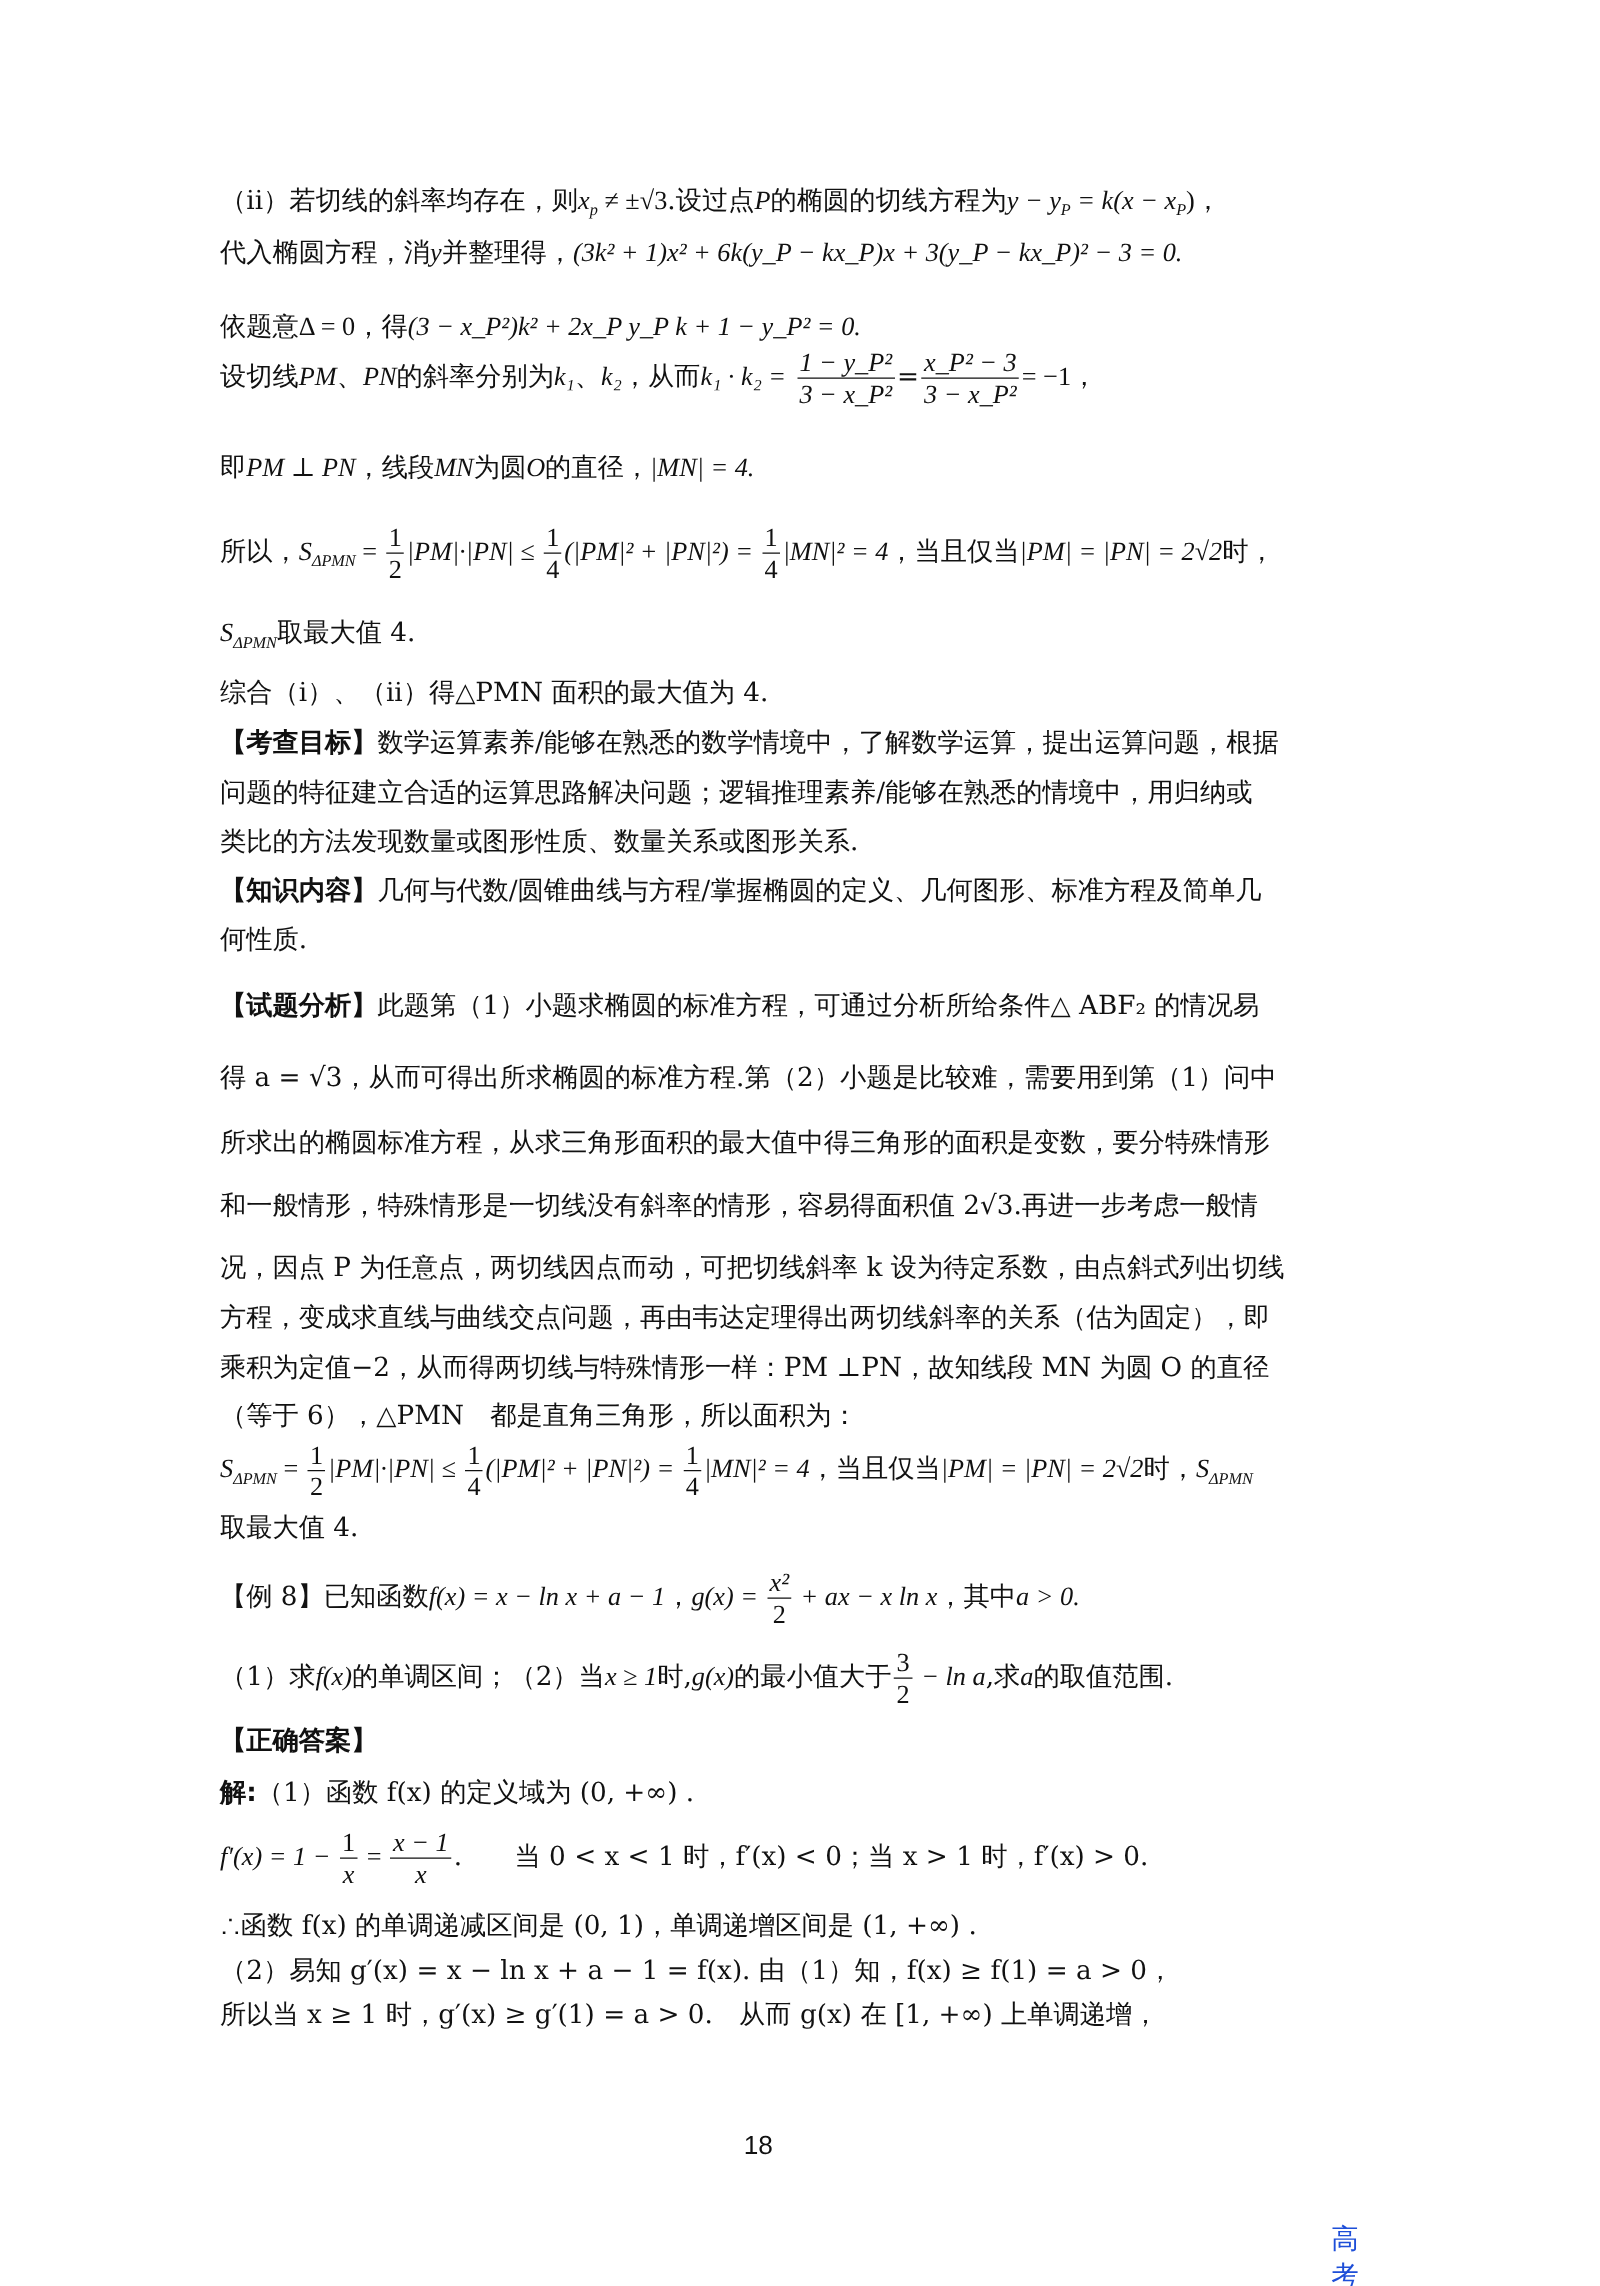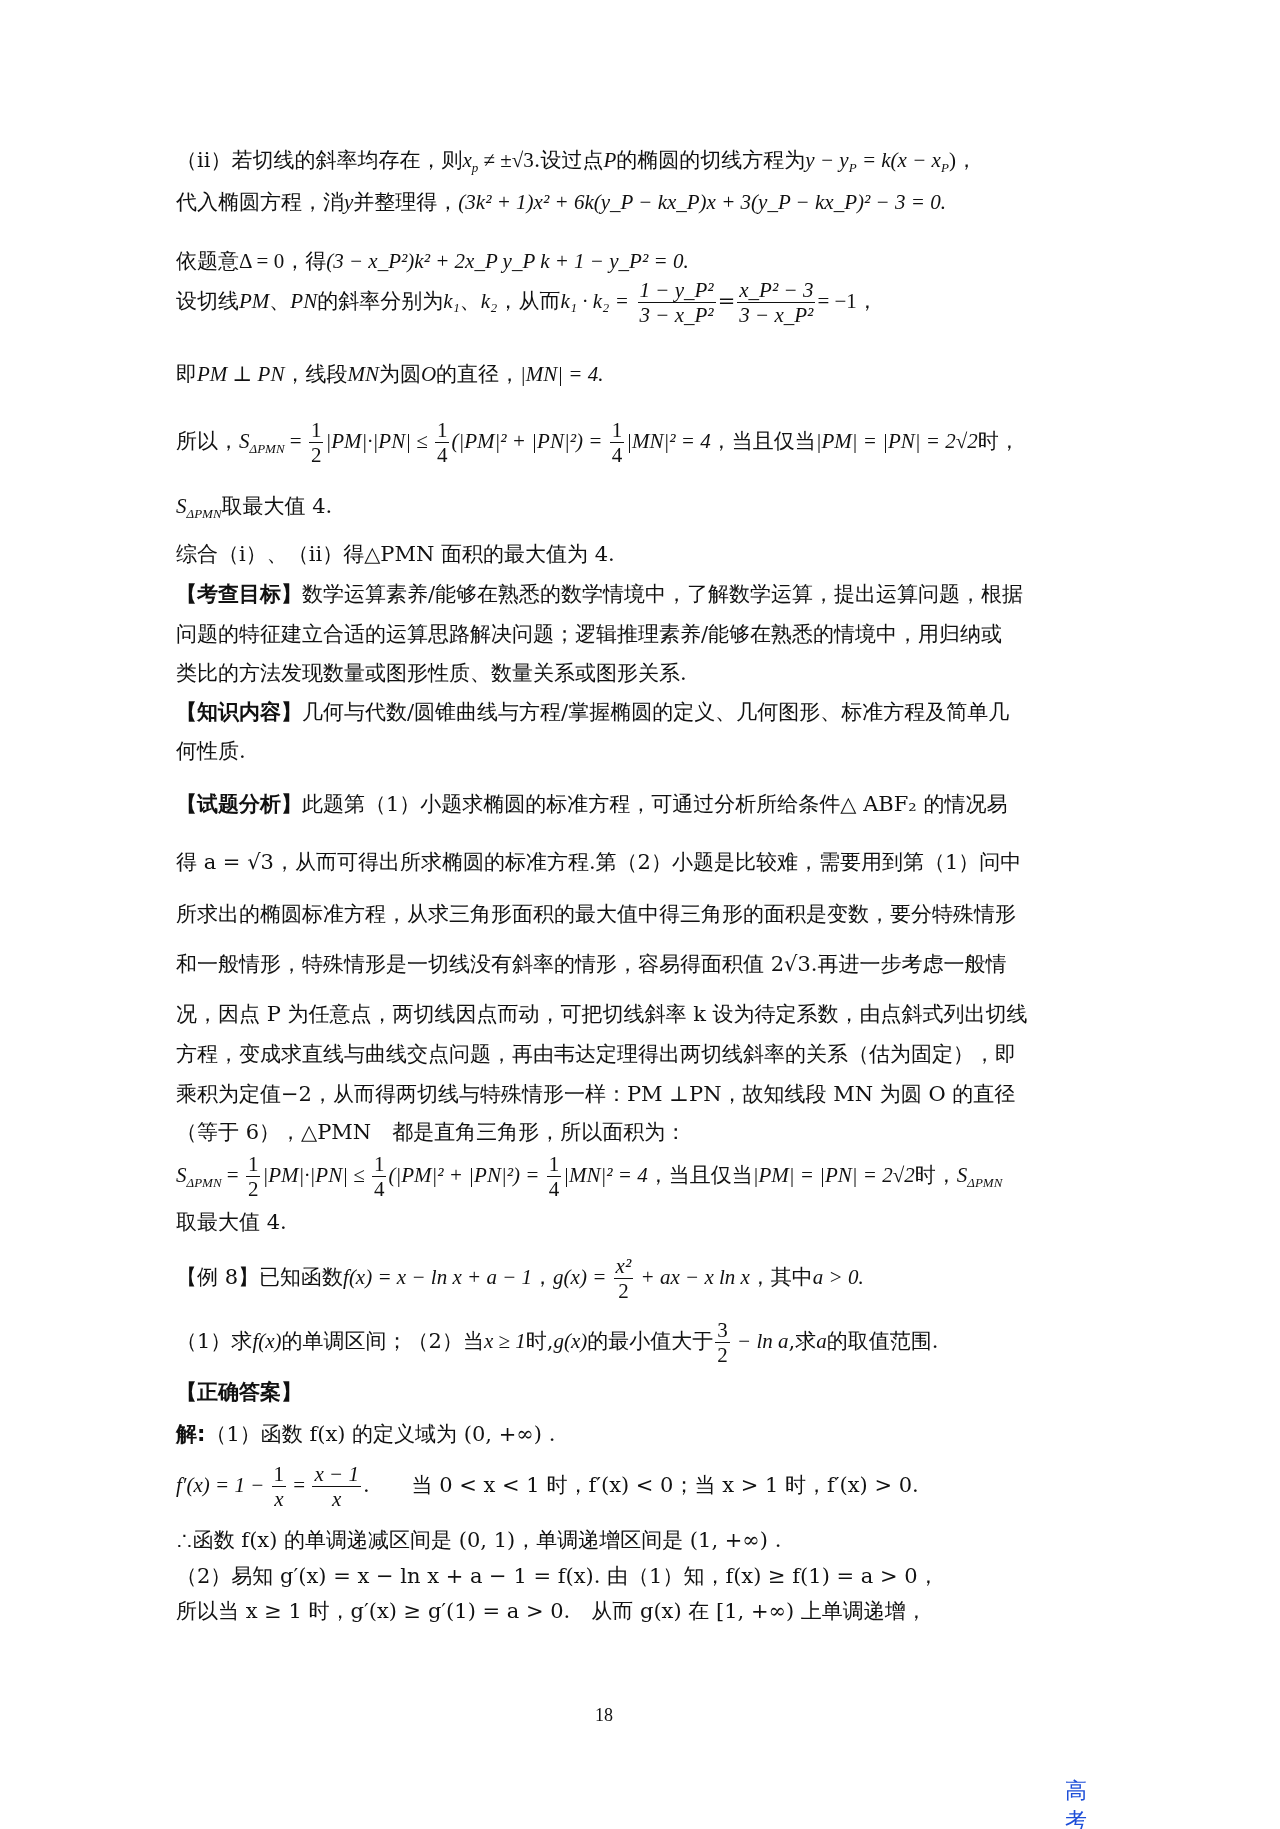--- a/index.html
+++ b/index.html
@@ -7,21 +7,21 @@
          font-family:"DejaVu Serif","Liberation Serif",serif; color:#111; }
   .page { position:absolute; left:0; top:0; width:1052px; height:1829px; }
   .line { position:absolute; left:176px; font-size:21px; line-height:28px; white-space:nowrap; }
   .math { font-family:"Liberation Serif","DejaVu Serif",serif; font-style:italic; }
   .up { font-style:normal; }
   .bold { font-weight:bold; font-family:"DejaVu Sans","Liberation Sans",sans-serif; }
   sub, sup { font-size:13px; }
   .frac { display:inline-block; vertical-align:middle; text-align:center; margin:0 2px; }
   .frac > span { display:block; line-height:24px; padding:0 2px; }
   .frac > span.num { border-bottom:1.3px solid #111; }
-  .pagenum { position:absolute; left:595px; top:1705px; font-size:18px; font-family:Liberation Serif, serif; }
+  .pagenum { position:absolute; left:595px; top:1705px; font-size:21px; font-family:Liberation Sans, sans-serif; }
   .watermark { position:absolute; left:1065px; top:1776px; font-size:22px; color:#1d4ed8;
                font-family:"DejaVu Sans","Liberation Sans",sans-serif; }
 </style>
 </head>
 <body>
 
 <div class="page">
 
   <div class="line" style="top:146px;">
     <span>（ii）若切线的斜率均存在，则</span><span class="math">x</span><sub class="math">p</sub><span class="math up"> ≠ ±√3</span><span>.设过点</span><span class="math">P</span><span>的椭圆的切线方程为</span><span class="math">y − y</span><sub class="math">P</sub><span class="math"> = k(x − x</span><sub class="math">P</sub><span class="math up">)，</span>

